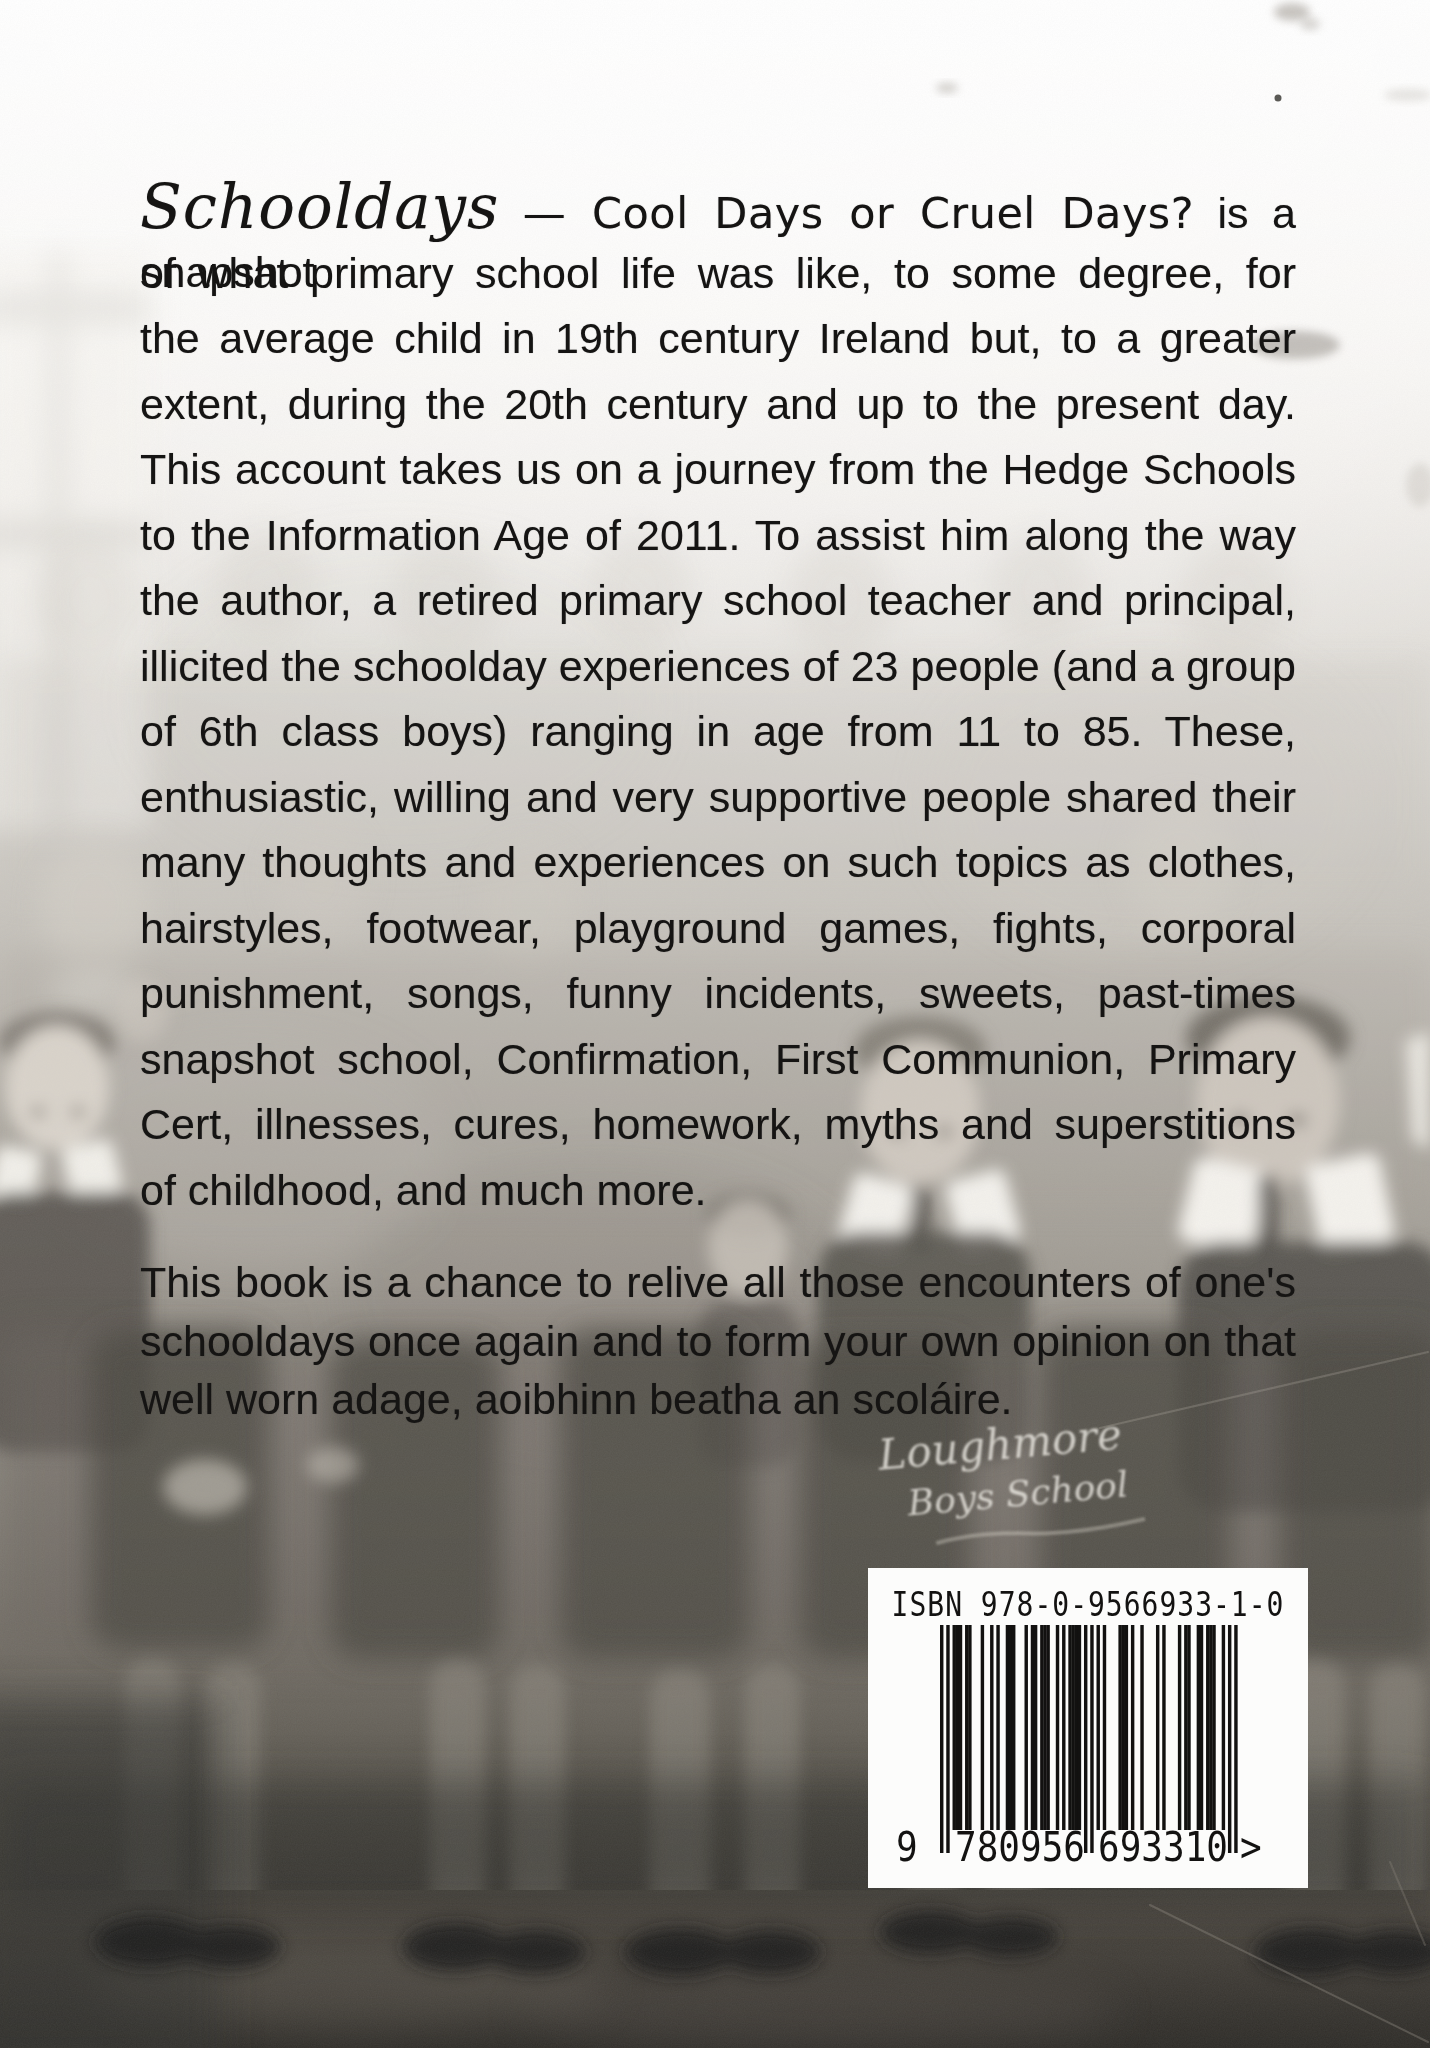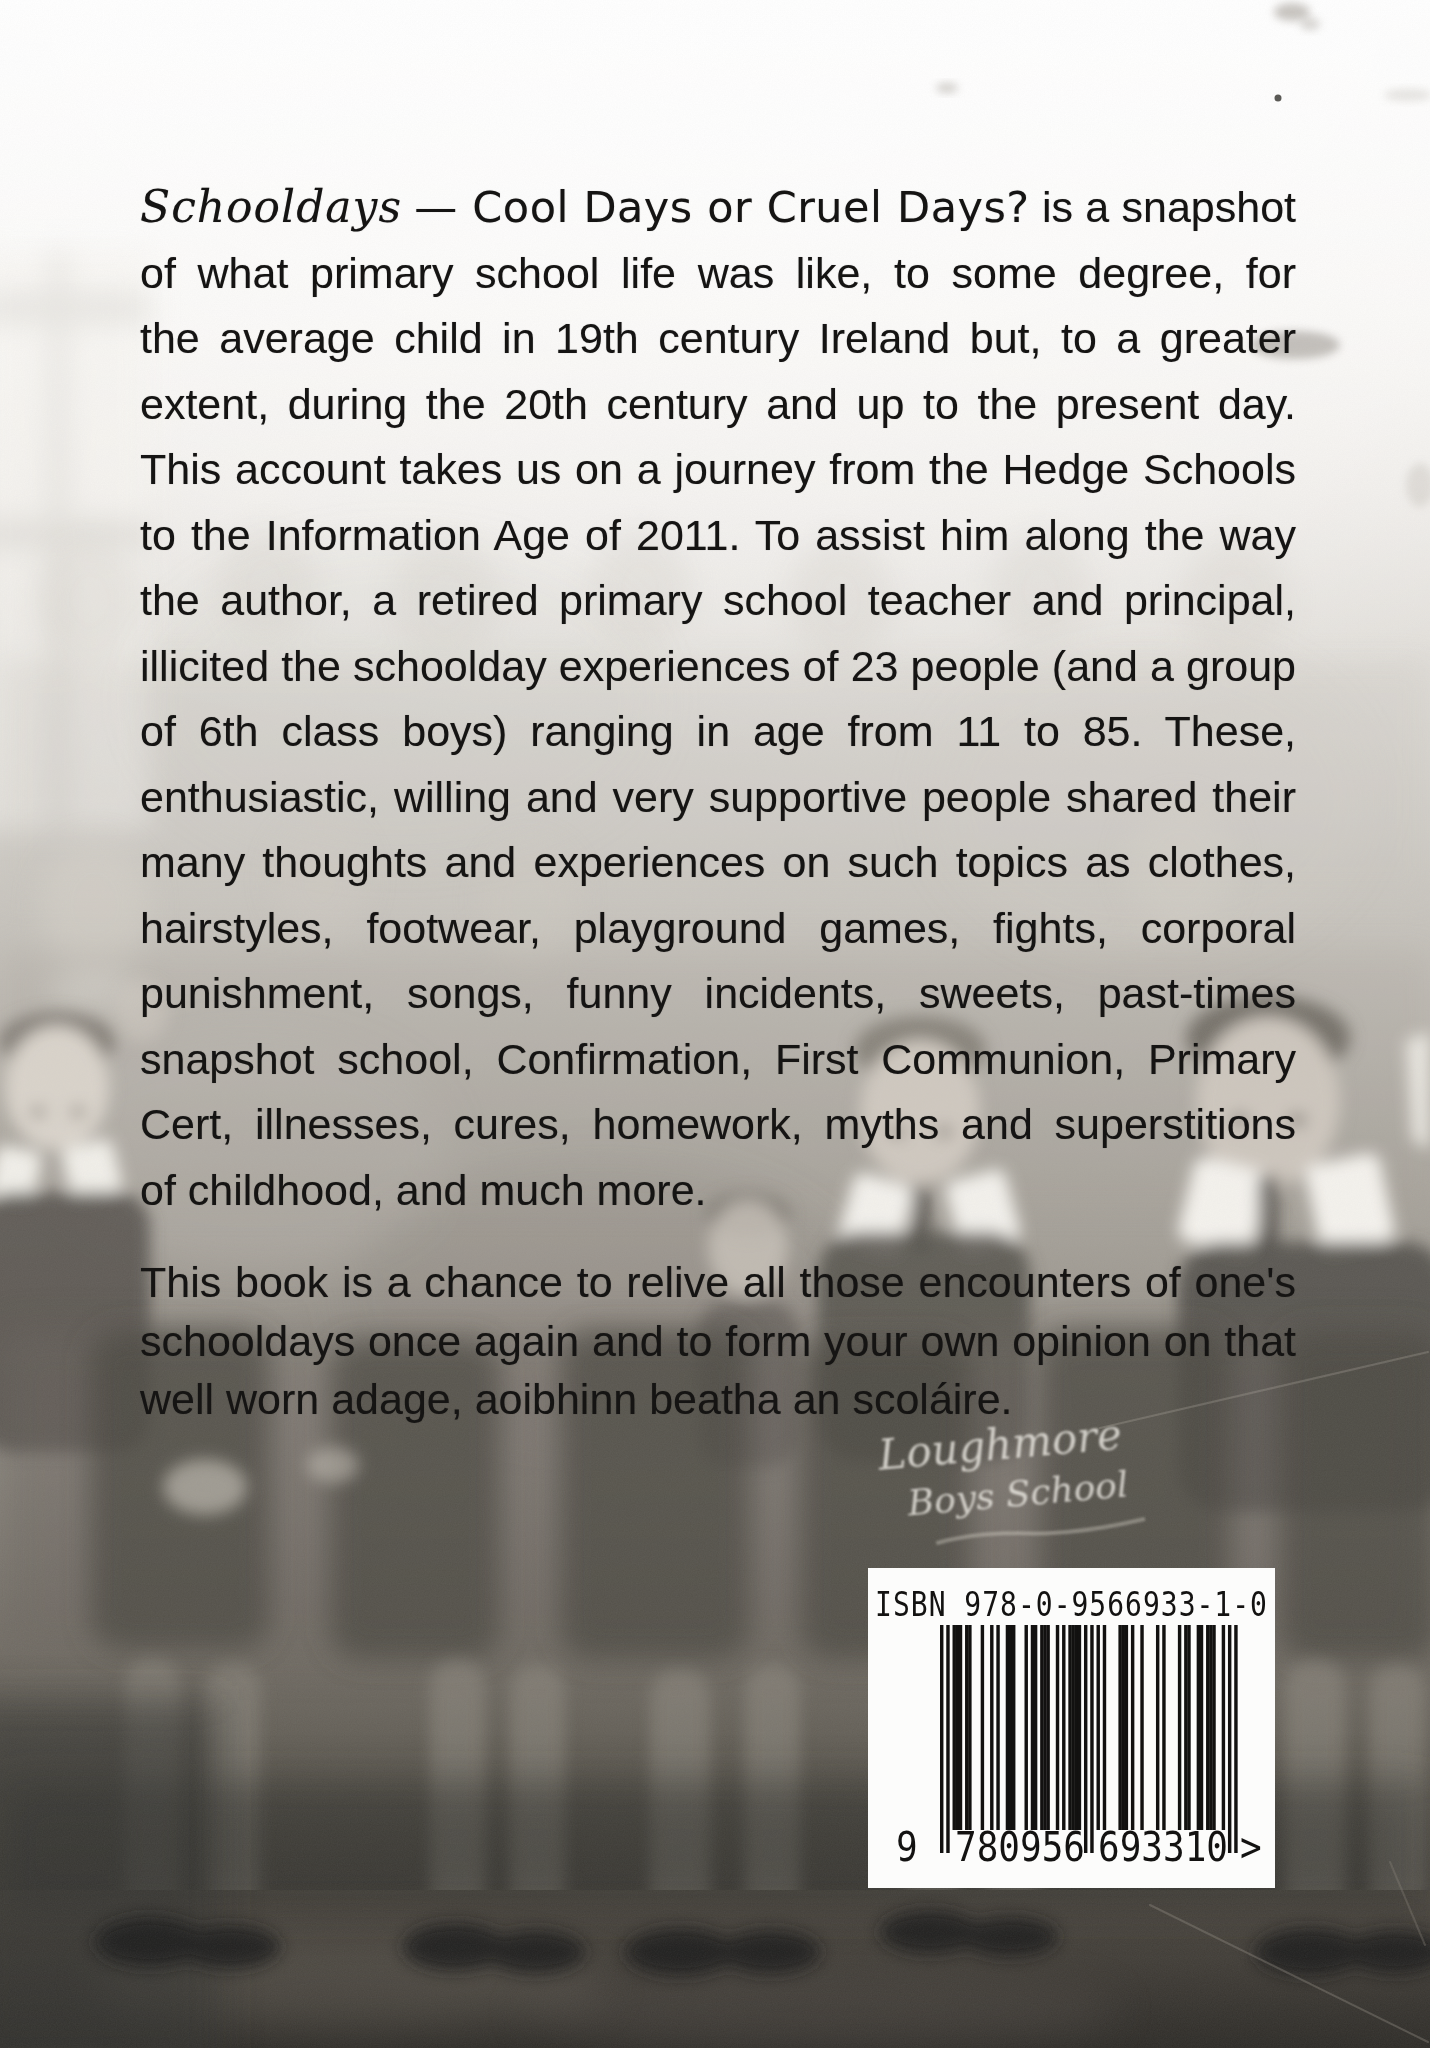--- a/index.html
+++ b/index.html
@@ -18,30 +18,31 @@
     font-size:43px;line-height:58.5px;
     text-shadow:0 0 1px rgba(25,25,25,.35);
   }
   .jline{text-align:justify;text-align-last:justify;height:58.5px;white-space:nowrap0;}
   .gen .jline{white-space:normal;margin-top:7px;}
   .gen div:last-child{text-align-last:left;}
   .leftline{text-align:left;height:58.5px;}
   .title-line{text-align:justify;text-align-last:justify;height:58.5px;}
   .script{
     font-family:"DejaVu Serif", serif;font-style:italic;
-    font-size:44px;letter-spacing:1px;
+    font-size:61px;letter-spacing:1px;
   }
   .comic{font-family:"DejaVu Sans", sans-serif;font-size:43px;letter-spacing:.5px;}
   .it{}
   .para2{margin-top:34px;}
 
   
   .isbn-box{
     position:absolute;left:868px;top:1568px;width:407px;height:320px;
     background:#fcfcfb;
+    padding-left:33px;
   }
   .isbn-label{
     position:absolute;top:16px;left:0;right:0;text-align:center;
     font-family:"DejaVu Sans Mono", monospace;font-size:28px;color:#131211;
     letter-spacing:1px;transform:scaleY(1.22);transform-origin:top;
     white-space:nowrap;
   }
   .bars-svg{position:absolute;left:0;top:0;width:407px;height:320px;}
   .isbn-digits span{
     position:absolute;top:255px;

